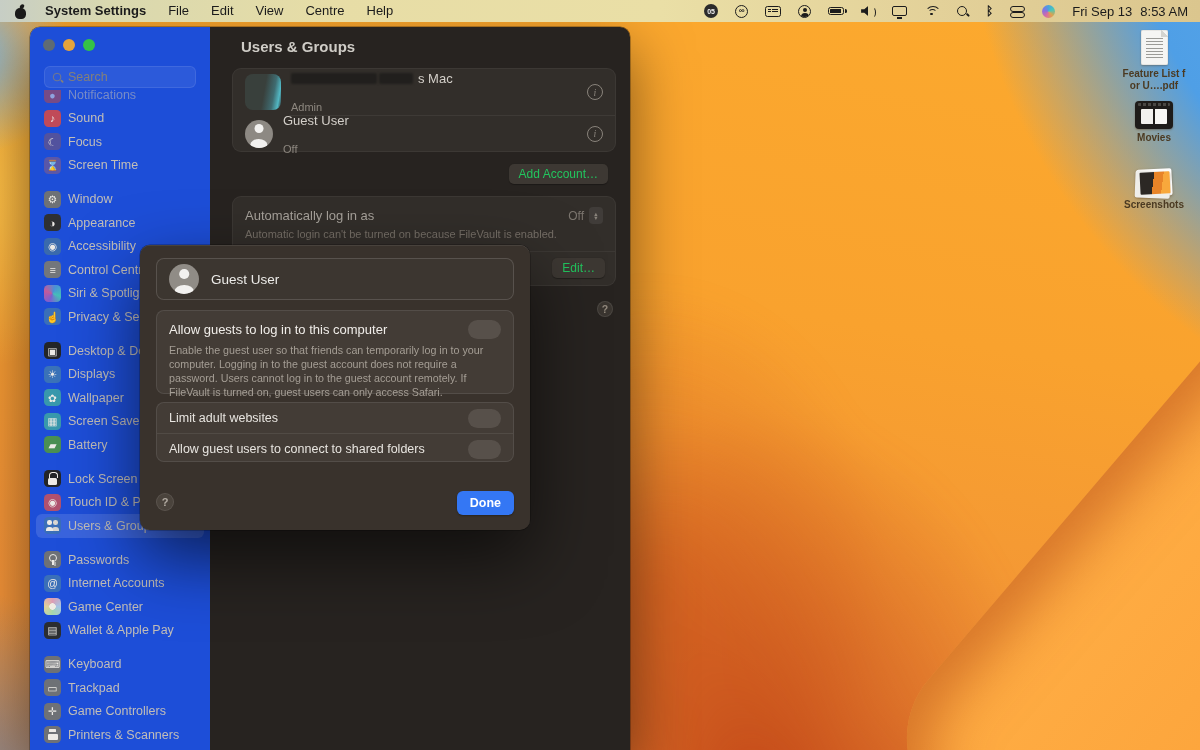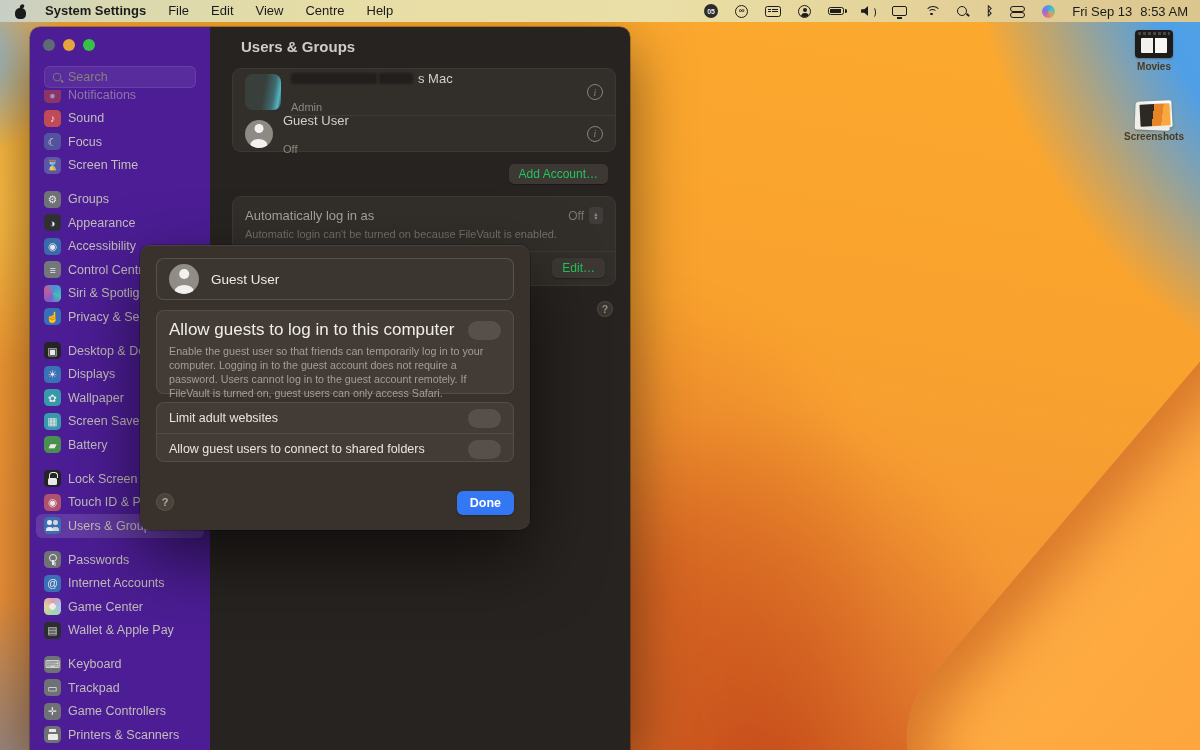--- a/index.html
+++ b/index.html
@@ -111,21 +111,21 @@
   .art-shots::before { content:""; position:absolute; left:-2px; top:2px; width:35px; height:27px;
     background:#efeeea; border-radius:2px; transform:rotate(5deg); z-index:-1;
     box-shadow:0 1px 2px rgba(80,40,0,0.3); }
   .art-shots::after { content:""; display:block; width:100%; height:100%;
     background:linear-gradient(100deg,#2c2824 0 44%, #e88428 44% 72%, #f8a83c 72%); border-radius:1px; }
 
   
   .window { position:absolute; left:30px; top:27px; width:600px; height:723px; z-index:10;
     border-radius:10px 10px 0 0; overflow:hidden; display:flex;
     box-shadow:0 22px 60px rgba(0,0,0,0.5), 0 0 0 0.5px rgba(0,0,0,0.5); }
-  .sidebar { width:180px; background:#4c1d95; position:relative; flex-shrink:0; }
+  .sidebar { width:180px; background:#1d4ed8; position:relative; flex-shrink:0; }
   .traffic { position:absolute; left:13px; top:12px; display:flex; gap:8px; }
   .tl { width:12px; height:12px; border-radius:50%; }
   .tl-close { background:#5f6b72; } .tl-min { background:#e6a43c; } .tl-zoom { background:#35c247; }
   .searchbox { position:absolute; left:14px; top:39px; width:152px; height:22px; border-radius:6px;
     background:rgba(255,255,255,0.07); border:1px solid rgba(255,255,255,0.09);
     display:flex; align-items:center; gap:4px; padding:0 6px; }
   .searchbox .mag { color:#84807a; transform:scale(0.85); }
   .searchbox input { background:transparent; border:none; outline:none; width:110px;
     font-family:"Liberation Sans",sans-serif; font-size:12.5px; color:#d8d4ce; }
   .searchbox input::placeholder { color:#84807a; }
@@ -209,21 +209,21 @@
     background:#39322c; border-radius:10px;
     box-shadow:0 28px 70px rgba(0,0,0,0.6), 0 0 0 0.5px rgba(0,0,0,0.4), inset 0 0.5px 0 rgba(255,255,255,0.16); }
   .dcard { position:absolute; left:16px; width:358px; border-radius:8px; }
   .dcard-user { top:13px; height:42px; border:1px solid rgba(255,255,255,0.14);
     background:rgba(255,255,255,0.02); display:flex; align-items:center; gap:12px; padding:0 12px; }
   .dcard-user .pavatar { background:#908c86; }
   .duser-name { font-size:13.5px; color:#ecebe8; }
   .dcard-allow { top:65px; height:84px; background:rgba(255,255,255,0.05);
     border:1px solid rgba(255,255,255,0.09); padding:9px 12px; }
   .drow-top { display:flex; align-items:center; }
-  .dlabel13 { font-size:17px; color:#f0ede9; }
+  .dlabel13 { font-size:13px; color:#f0ede9; }
   .ddesc { margin-top:4px; width:335px; font-size:10.7px; line-height:1.32; color:#a59e95; }
   .dcard-opts { top:157px; height:60px; background:rgba(255,255,255,0.05);
     border:1px solid rgba(255,255,255,0.09); }
   .orow { height:30px; display:flex; align-items:center; padding:0 12px; }
   .olabel { font-size:12.5px; color:#e8e5e0; }
   .odivider { height:1px; background:rgba(255,255,255,0.08); }
   .toggle { margin-left:auto; width:33px; height:19px; border-radius:10px; background:#57504a;
     padding:1px; flex-shrink:0; }
   .knob { width:17px; height:17px; border-radius:50%; background:#e9e6e2;
     box-shadow:0 1px 2px rgba(0,0,0,0.35); }
@@ -240,20 +240,24 @@
 <div class="wallpaper">
   <div class="wp-base"></div>
   <div class="wp-shadow"></div>
   <div class="petal petal1"></div>
   <div class="petal petal2"></div>
   <div class="wp-blue"></div>
 </div>
 
 <div class="dicons">
     <div class="dicon">
+    <div class="dart art-pdf"></div>
+    <div class="dlabel">Feature List for U….pdf</div>
+  </div>
+    <div class="dicon">
     <div class="dart art-movies"></div>
     <div class="dlabel">Movies</div>
   </div>
     <div class="dicon">
     <div class="dart art-shots"></div>
     <div class="dlabel">Screenshots</div>
   </div>
   </div>
 
 <div class="menubar">
@@ -321,21 +325,21 @@
         <div class="sitem">
     <span class="sicon" style="background: rgb(90, 87, 168);">
             <span class="g">⌛</span>
           </span>
     <span class="slabel">Screen Time</span>
   </div>
         <div class="sitem gstart">
     <span class="sicon" style="background: rgb(110, 113, 118);">
             <span class="g">⚙</span>
           </span>
-    <span class="slabel">Groups</span>
+    <span class="slabel">Window</span>
   </div>
         <div class="sitem">
     <span class="sicon" style="background: rgb(46, 48, 51);">
             <span class="g">◑</span>
           </span>
     <span class="slabel">Appearance</span>
   </div>
         <div class="sitem">
     <span class="sicon" style="background: rgb(58, 106, 172);">
             <span class="g">◉</span>

